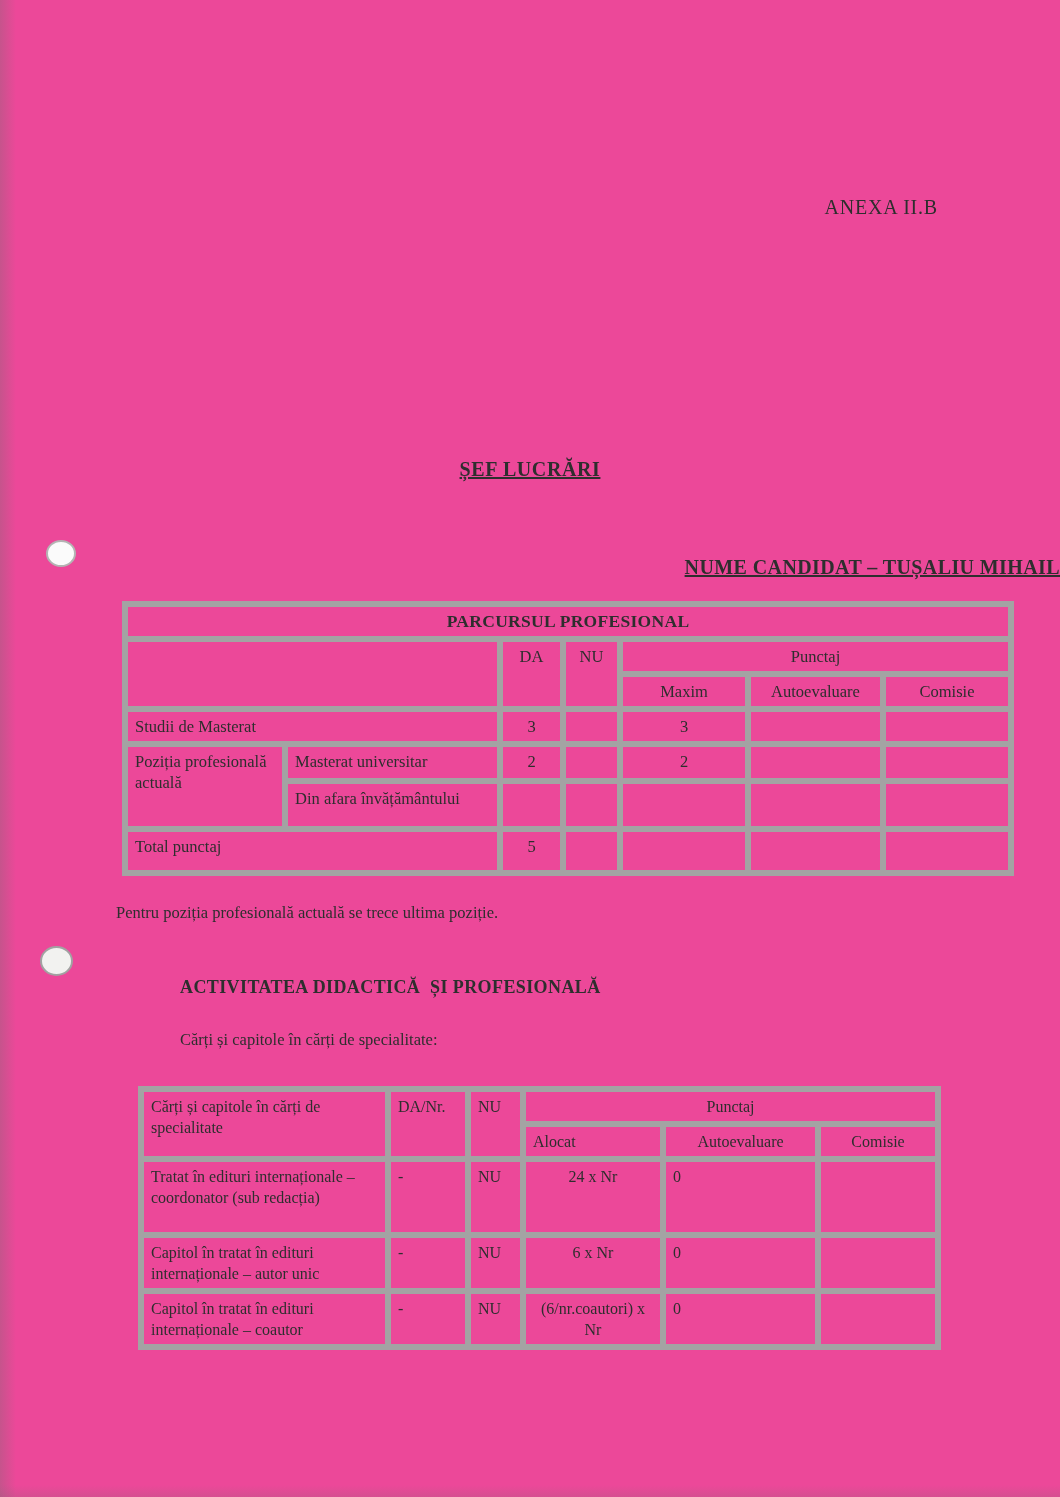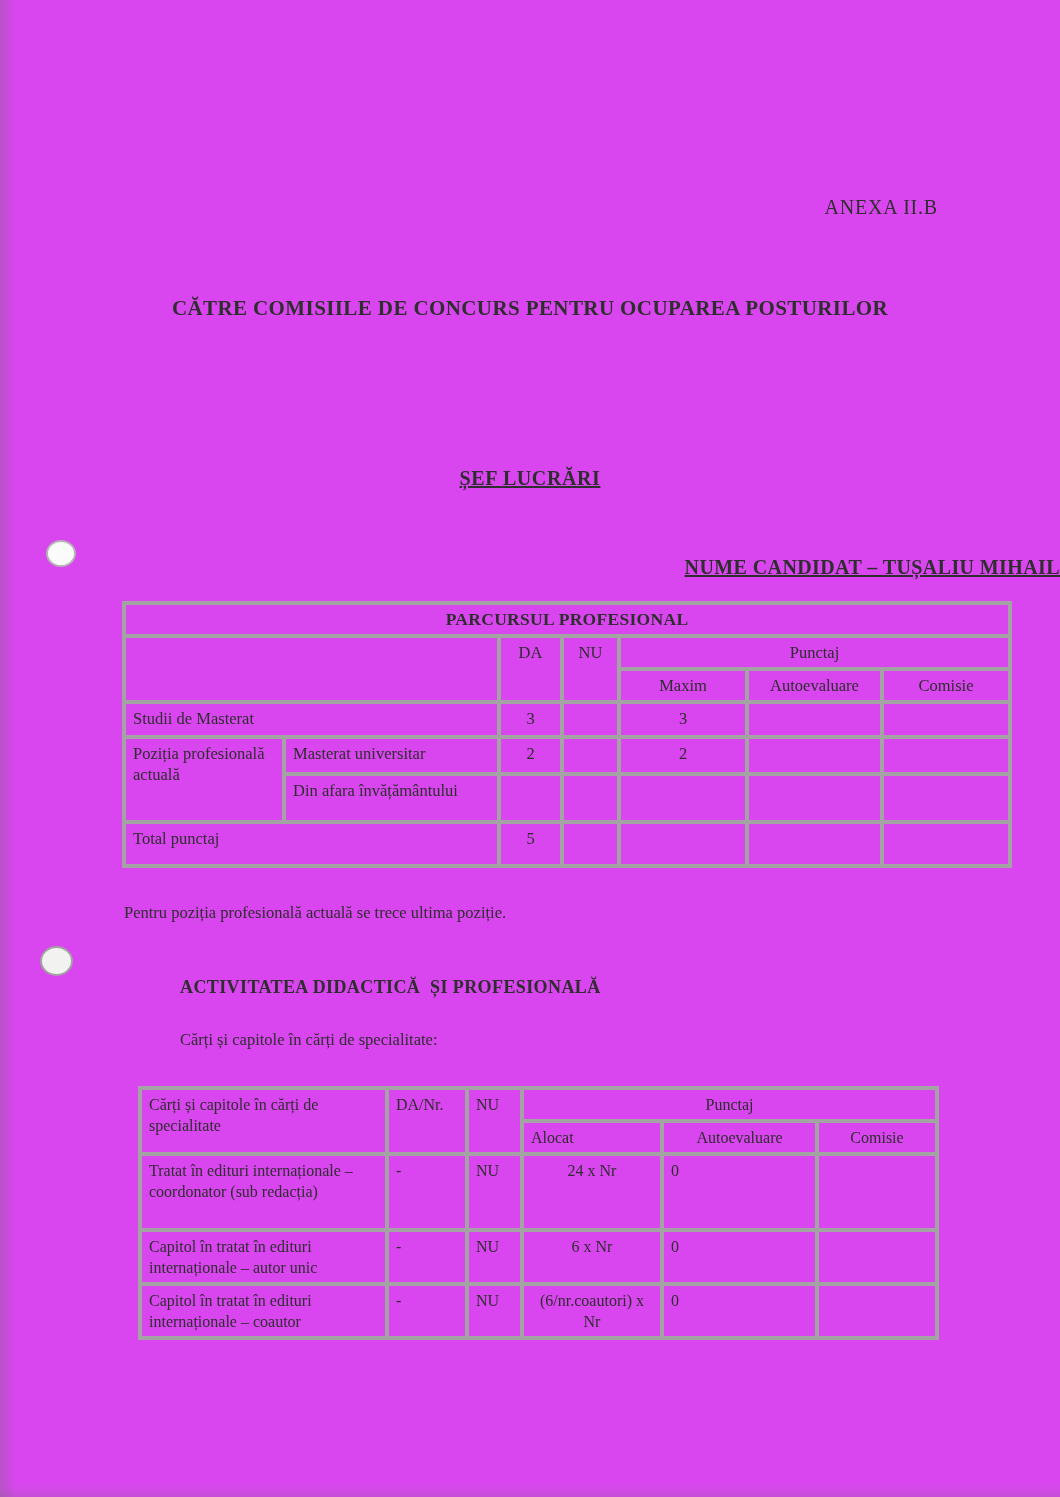--- a/index.html
+++ b/index.html
@@ -5,21 +5,21 @@
   * { margin:0; padding:0; box-sizing:border-box; }
   html,body { width:1060px; height:1497px; }
   body {
     font-family:"Liberation Serif","DejaVu Serif",serif;
     color:#2e2e2e;
     background:#f6f6f4;
   }
   .page {
     position:relative;
     width:1060px; height:1497px;
-    background:#d946ef;
+    background:#ec4899;
     overflow:hidden;
   }
   
   .page::before {
     content:""; position:absolute; left:0; top:0; bottom:0; width:16px;
     background:linear-gradient(to right, rgba(110,110,110,0.30), rgba(110,110,110,0));
     pointer-events:none;
   }
   .page::after {
     content:""; position:absolute; left:0; right:0; bottom:0; height:12px;
@@ -38,44 +38,44 @@
     text-align:right; font-size:20px; letter-spacing:0.8px;
   }
   .doc-title {
     position:absolute; top:292px; left:0; width:100%;
     text-align:center; font-weight:bold; font-size:21px;
     line-height:33px; letter-spacing:0.4px;
   }
   .position-title {
     position:absolute; top:458px; left:0; width:100%;
     text-align:center; font-weight:bold; font-size:20px;
-    text-decoration:underline; letter-spacing:0.6px;margin-top:9px;
+    text-decoration:underline; letter-spacing:0.6px;
   }
   .candidate-name {
     position:absolute; top:556px; left:0; width:100%;
     text-align:right; font-weight:bold; font-size:20px;
     text-decoration:underline; letter-spacing:0.4px;
   }
 
   table { border-collapse:collapse; table-layout:fixed; position:absolute; }
   td {
-    border:4px solid #a3a3a3;
+    border:6px solid #a3a3a3;
     font-size:16.5px; line-height:21px;
     vertical-align:top; padding:4px 7px;
     word-wrap:break-word;
   }
   .c-center { text-align:center; }
   .c-title  { text-align:center; font-weight:bold; font-size:17.5px; letter-spacing:0.3px; }
 
   .t1 { left:122px; top:601px; width:886px; }
   .t2 { left:138px; top:1086px; width:797px; }
   .t2 td { font-size:16px; line-height:21px; }
 
   .note {
-    position:absolute; left:124px; top:903px;
+    position:absolute; left:116px; top:903px;
     font-size:16.5px;
   }
   .section-heading {
     position:absolute; left:180px; top:977px;
     font-weight:bold; font-size:18px; letter-spacing:0.4px;
   }
   .section-intro {
     position:absolute; left:180px; top:1030px;
     font-size:16.5px;
   }
@@ -84,21 +84,20 @@
 <body>
 
 <div class="page">
 
   <span class="hole hole-top"></span>
   <span class="hole hole-bottom"></span>
 
   <div class="annex">ANEXA II.B</div>
 
   <div class="doc-title">
-    <div>CĂTRE COMISIILE DE CONCURS PENTRU OCUPAREA POSTURILOR</div>
   </div>
 
   <div class="position-title">ȘEF LUCRĂRI</div>
 
   <div class="candidate-name">NUME CANDIDAT – TUȘALIU MIHAIL</div>
 
   <table class="t1">
     <colgroup>
       <col style="width:160px">
         <col style="width:215px">

